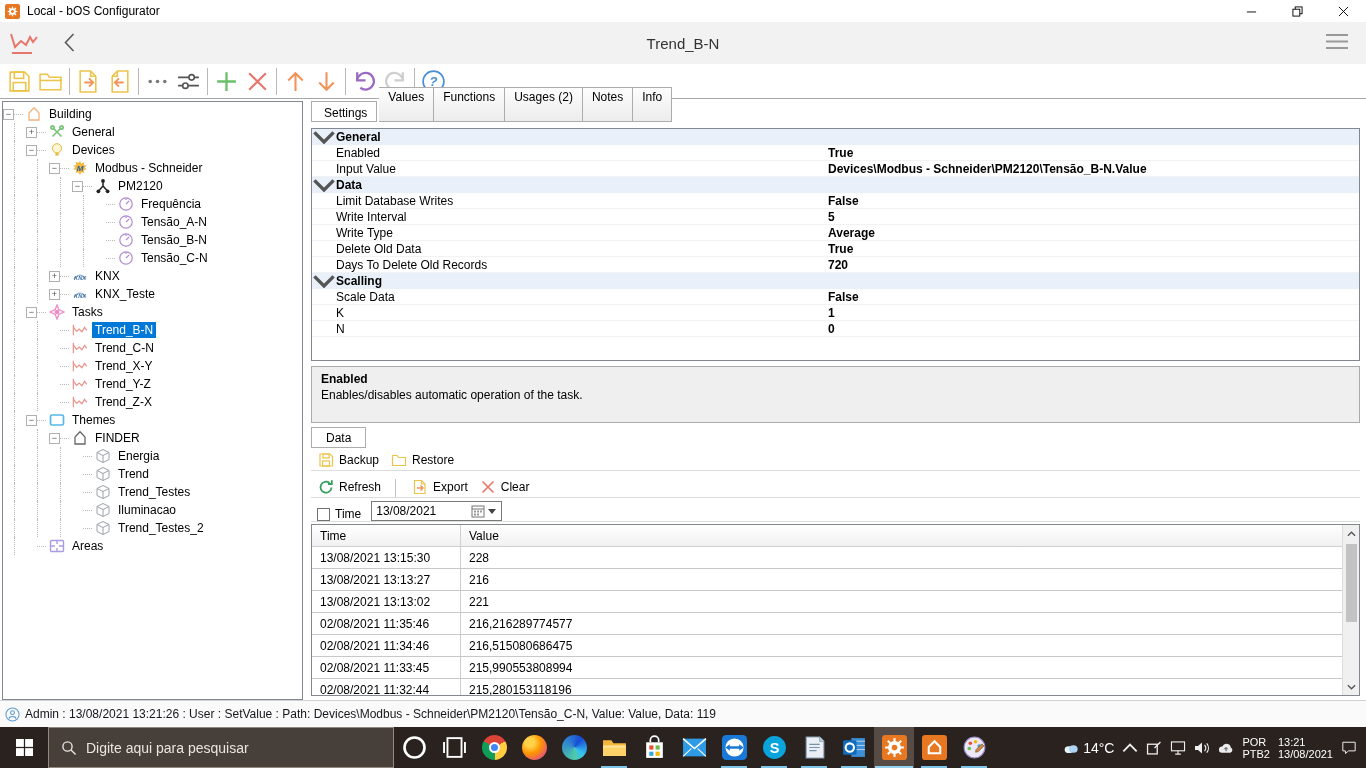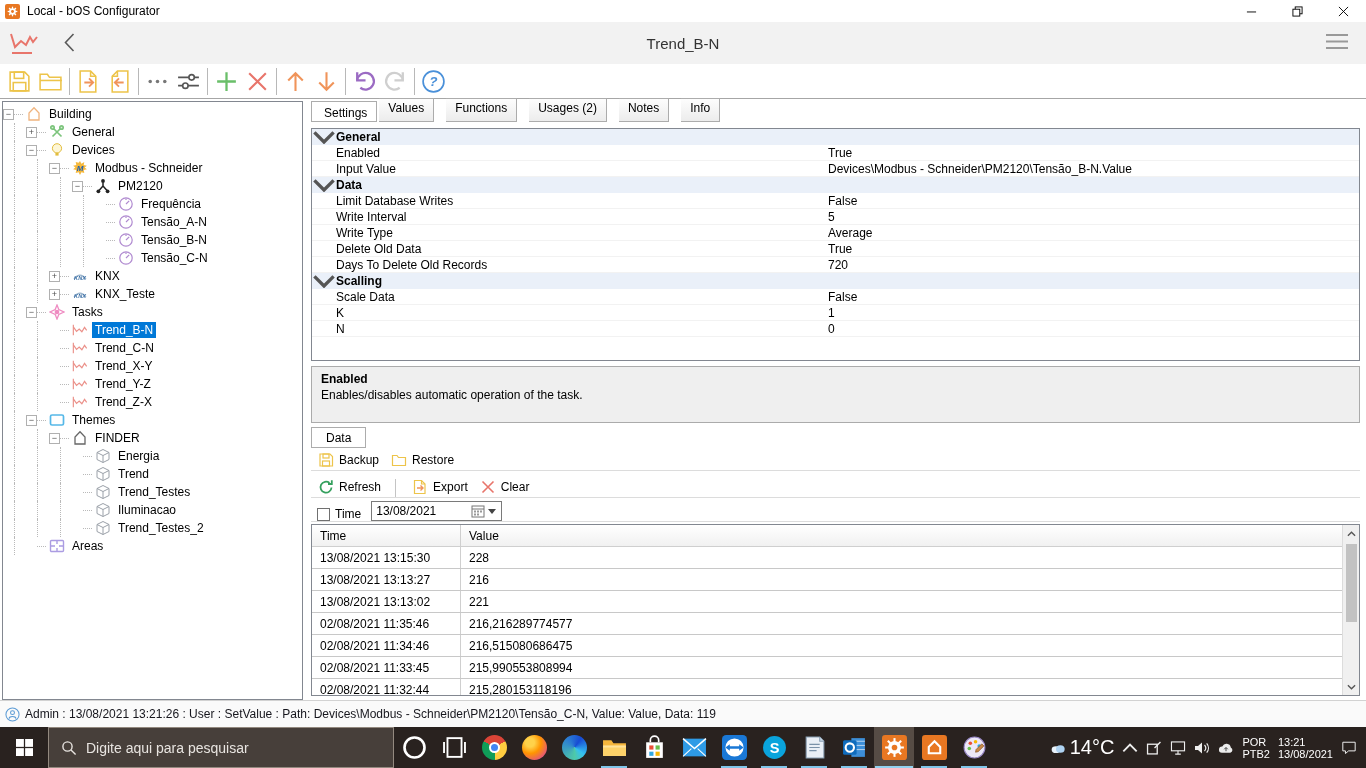--- a/index.html
+++ b/index.html
@@ -50,32 +50,32 @@
   .ticon { width:18px; height:17px; margin:0 3px 0 2px; flex:0 0 auto; }
   .ticon svg { width:16px; height:16px; }
   .tlabel { padding:1px 3px; }
   .tlabel.sel { background:#0078d7; color:#fff; }
 
   .rightpanel { flex:1; margin:1px 6px 0 8px; display:flex; flex-direction:column; }
 
   
   .tabs { display:flex; height:21px; margin-top:1px; align-items:flex-end; }
   .tab { padding:2px 9px 3px; border:1px solid #acacac; background:linear-gradient(#fdfdfd,#ececec);
-    height:24px; margin-right:12px; border-left:none; }
+    height:35px; margin-right:0; border-left:none; }
   .tab:first-child { border-left:1px solid #acacac; }
   .tab.active { height:21px; background:#fff; border-left:1px solid #acacac; position:relative; z-index:2;
     padding-top:4px; margin-right:2px;padding-left:12px; }
 
   
   .grid { height:233px; border:1px solid #828790; margin-top:6px; background:#fff; overflow:hidden; }
   .g-group { height:16px; display:flex; align-items:center; background:#eaf0f9; font-weight:bold; }
   .g-chev { width:24px; display:flex; justify-content:center; }
   .g-row { height:16px; display:flex; align-items:center; border-bottom:1px solid #f2f2f2; }
   .g-label { width:516px; padding-left:24px; flex:0 0 auto; }
-  .g-value { font-weight:normal; }
+  .g-value { font-weight:bold; }
 
   
   .desc { height:57px; border:1px solid #ababab; background:#efefef; margin-top:5px; padding:5px 9px; }
   .desc-title { font-weight:bold; margin-bottom:2px; }
 
   
   .datatabs { height:21px; margin-top:4px; display:flex; align-items:flex-end; }
   .dtab { padding:3px 14px 3px; border:1px solid #acacac; background:#fff; height:21px; }
   .drow { display:flex; align-items:flex-end; border-bottom:1px solid #dcdcdc; }
   .drow1 { height:23px; } .drow2 { height:27px; } .drow3 { height:24px; }
@@ -124,21 +124,21 @@
   .slot.run::after { content:''; position:absolute; left:7px; right:7px; bottom:0; height:2px; background:#7fc5e8; }
   .slot.active { background:#564c45; }
   .slot.active::after { left:1px; right:1px; background:#92d2ef; }
   .i-chrome,.i-firefox,.i-edge { width:25px; height:25px; border-radius:50%; position:relative; display:inline-block; }
   .i-chrome { background:conic-gradient(from -60deg,#db4437 0 120deg,#ffcd40 120deg 240deg,#0f9d58 240deg 360deg); }
   .i-chrome::after { content:''; position:absolute; inset:7px; border-radius:50%; background:#4285f4; border:2px solid #fff; }
   .i-firefox { background:radial-gradient(circle at 32% 30%,#ffd24a 0 18%,#ff9500 45%,#e3547c 80%,#b5007f); }
   .i-edge { background:conic-gradient(from 180deg,#4ec9a8,#2b7cd3 40%,#174bd4 60%,#35c1f1 85%,#4ec9a8); }
   .tray { margin-left:auto; display:flex; align-items:center; gap:8px; padding-right:9px; }
   .tray .icon svg { width:16px; height:14px; }
-  .tray-temp { font-size:20px; }
+  .tray-temp { font-size:14px; }
   .tray-lang, .tray-clock { font-size:11px; line-height:12px; }
   .tray-clock { text-align:right; }
   .traybtn { background:none; border:none; color:#fff; display:flex; align-items:center; gap:4px; }
 </style>
 </head>
 <body>
 
 <div class="titlebar">
   <span class="tb-appicon icon">
       <svg viewBox="0 0 16 16">

